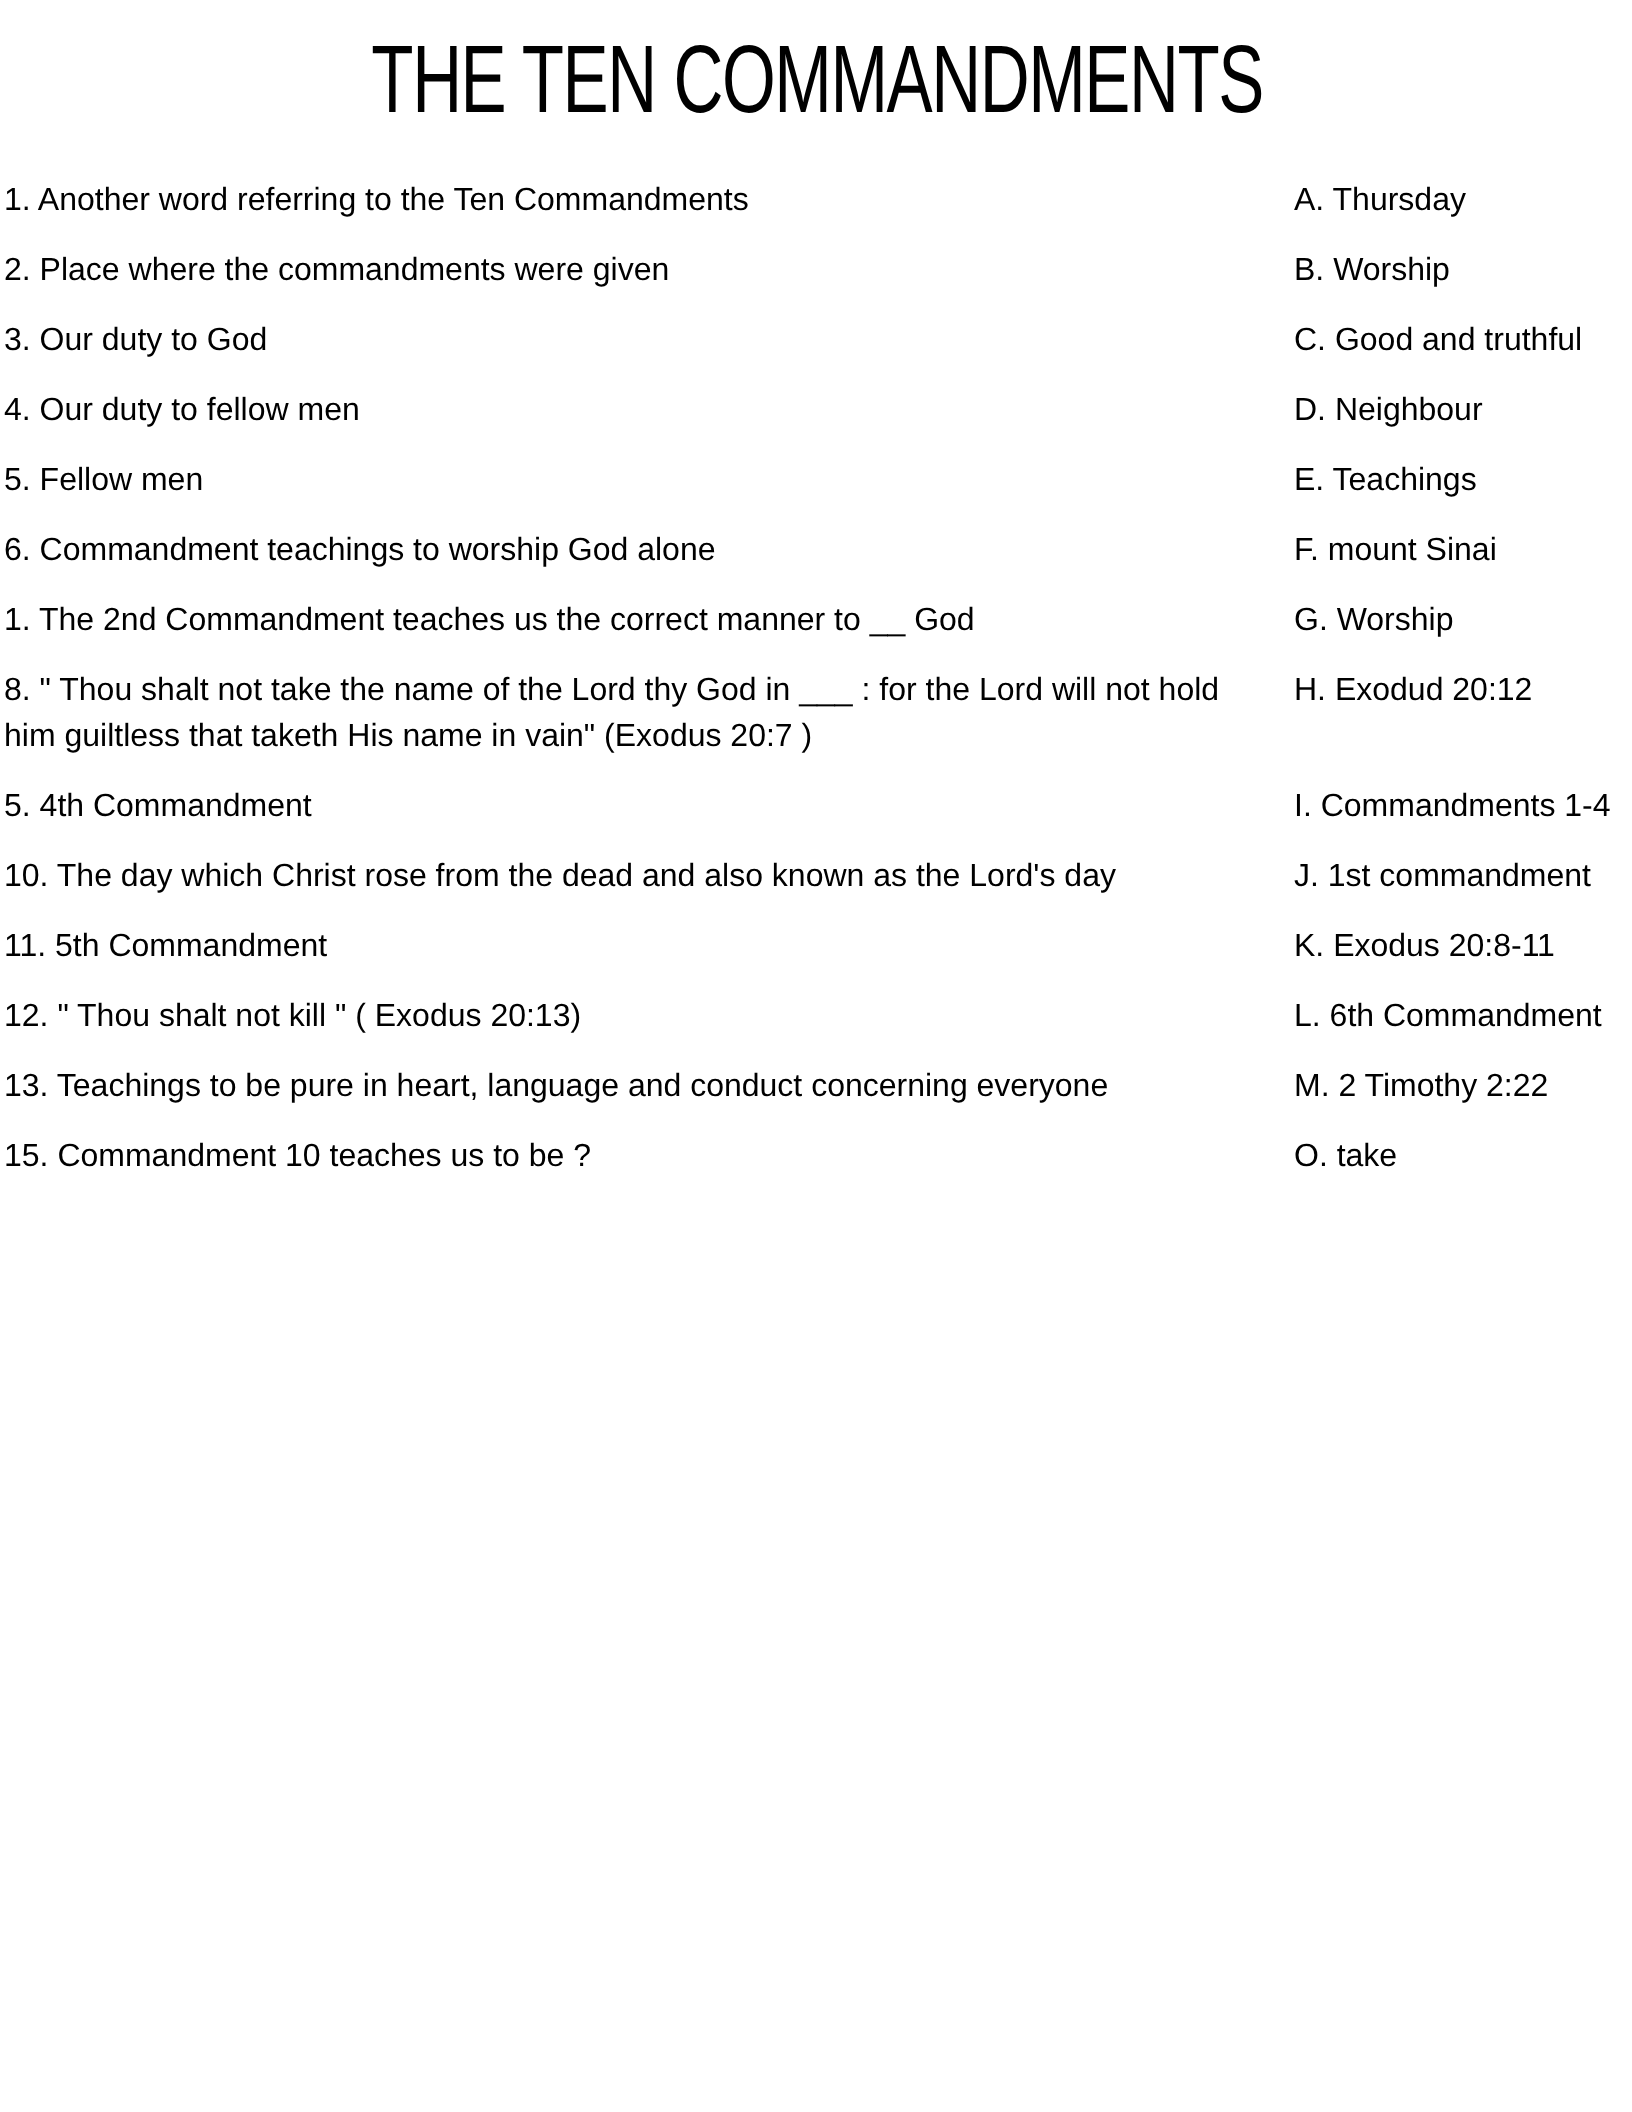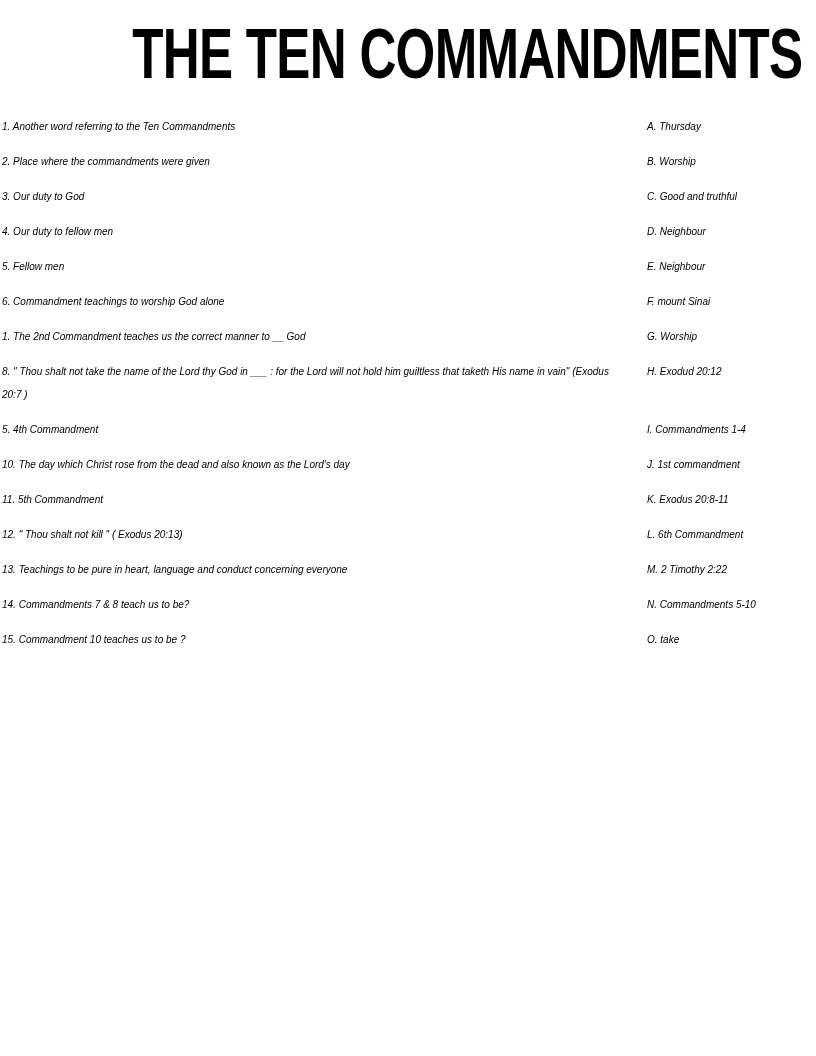--- a/index.html
+++ b/index.html
@@ -16,40 +16,39 @@
   }
   .page {
     box-sizing: border-box;
     width: 816px;
     height: 1056px;
     padding: 14px 0 0 2px;
   }
   h1.title {
     margin: 0 0 21px 0;
     text-align: center;
-    font-size: 71px;
-    font-weight: bold;
+    font-size: 48px;
+    font-weight: normal;
     line-height: 1.12;
     white-space: nowrap;
     letter-spacing: -1px;
   }
   .title-inner {
     display: inline-block;
     transform: scaleX(0.72);
     transform-origin: 50% 50%;
   }
   .rows { }
   .row {
     display: grid;
     grid-template-columns: 645px 1fr;
     align-items: start;
     margin-bottom: 12px;
-    font-size: 10px;
+    font-size: 16px;
     line-height: 23px;
-    font-style: italic;
   }
   .q {
     padding-right: 32px;
   }
   .a {
     white-space: nowrap;
   }
 </style>
 </head>
 <body>
@@ -75,21 +74,21 @@
     <div class="a">C. Good and truthful</div>
   </div>
 
   <div class="row">
     <div class="q">4. Our duty to fellow men</div>
     <div class="a">D. Neighbour</div>
   </div>
 
   <div class="row">
     <div class="q">5. Fellow men</div>
-    <div class="a">E. Neighbour</div>
+    <div class="a">E. Teachings</div>
   </div>
 
   <div class="row">
     <div class="q">6. Commandment teachings to worship God alone</div>
     <div class="a">F. mount Sinai</div>
   </div>
 
   <div class="row">
     <div class="q">1. The 2nd Commandment teaches us the correct manner to __ God</div>
     <div class="a">G. Worship</div>
@@ -118,23 +117,19 @@
   <div class="row">
     <div class="q">12. " Thou shalt not kill " ( Exodus 20:13)</div>
     <div class="a">L. 6th Commandment</div>
   </div>
 
   <div class="row">
     <div class="q">13. Teachings to be pure in heart, language and conduct concerning everyone</div>
     <div class="a">M. 2 Timothy 2:22</div>
   </div>
 
-  <div class="row">
-    <div class="q">14. Commandments 7 &amp; 8 teach us to be?</div>
-    <div class="a">N. Commandments 5-10</div>
-  </div>
 
   <div class="row">
     <div class="q">15. Commandment 10 teaches us to be ?</div>
     <div class="a">O. take</div>
   </div>
 </div>
 </div>
 
 </body></html>

